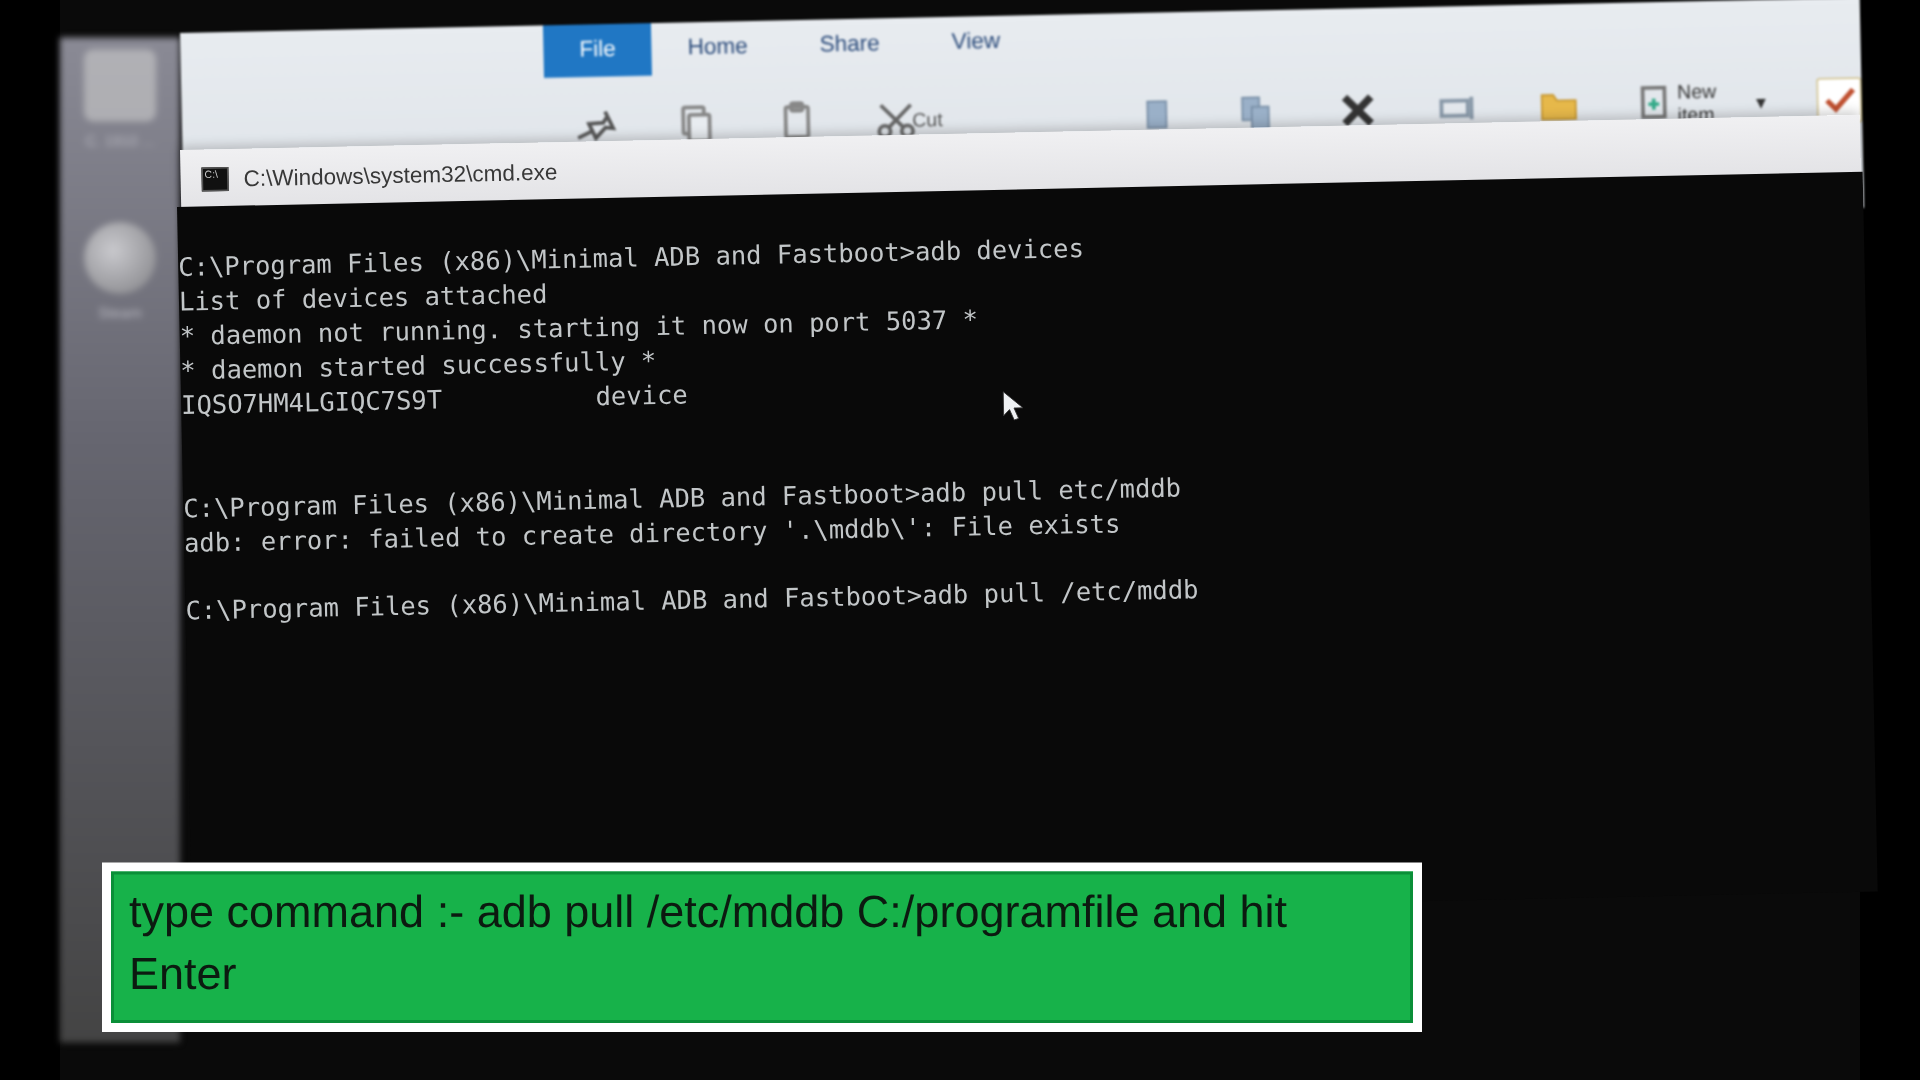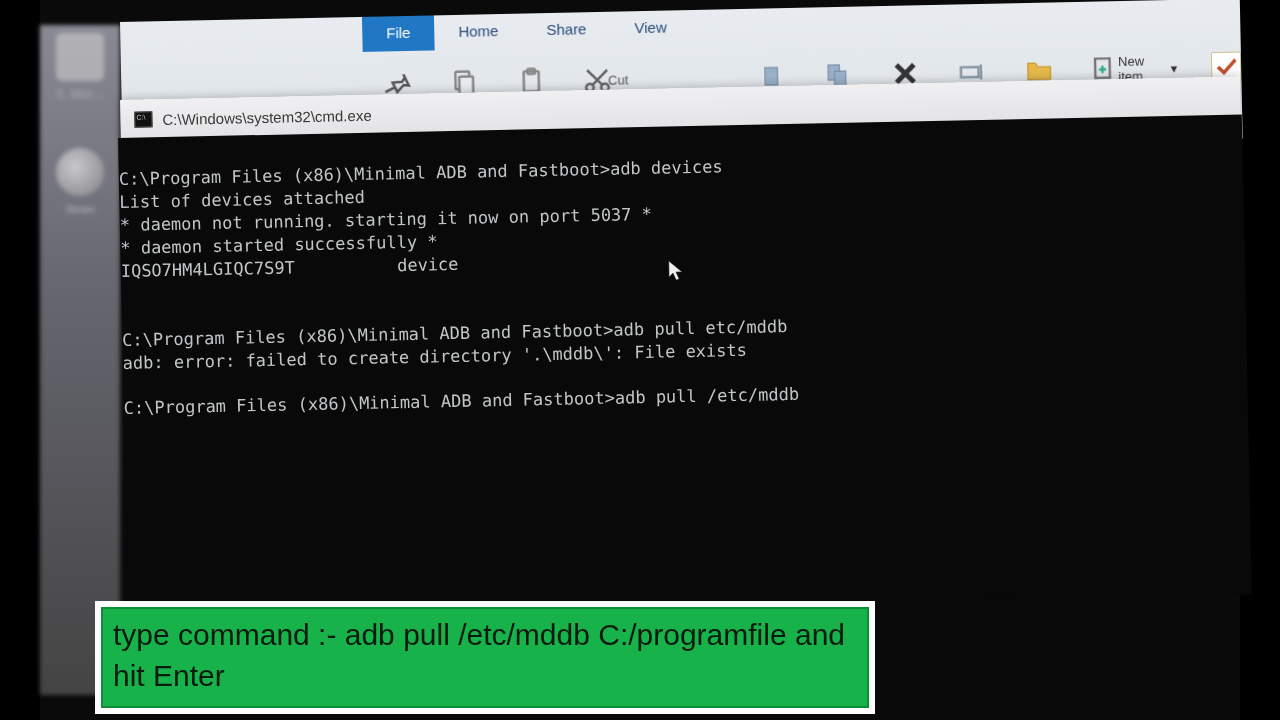--- a/index.html
+++ b/index.html
@@ -139,26 +139,25 @@
     width: 16px;
     height: 24px;
     transform: rotate(-1deg);
     color: #dfe3e5;
     pointer-events: none;
   }
 
   
   .instruction {
     position: absolute;
-    left: 95px;
+    left: 68px;
     top: 575px;
-    width: 780px;
+    width: 880px;
     background: #fff;
     padding: 6px;
-    margin-top: 26px;
   }
   .instruction-inner {
     background: #17b24a;
     border: 2px solid #0a8f38;
     color: #0c1a10;
     font-size: 30px;
     line-height: 1.35;
     padding: 6px 10px 10px;
   }
 </style>

